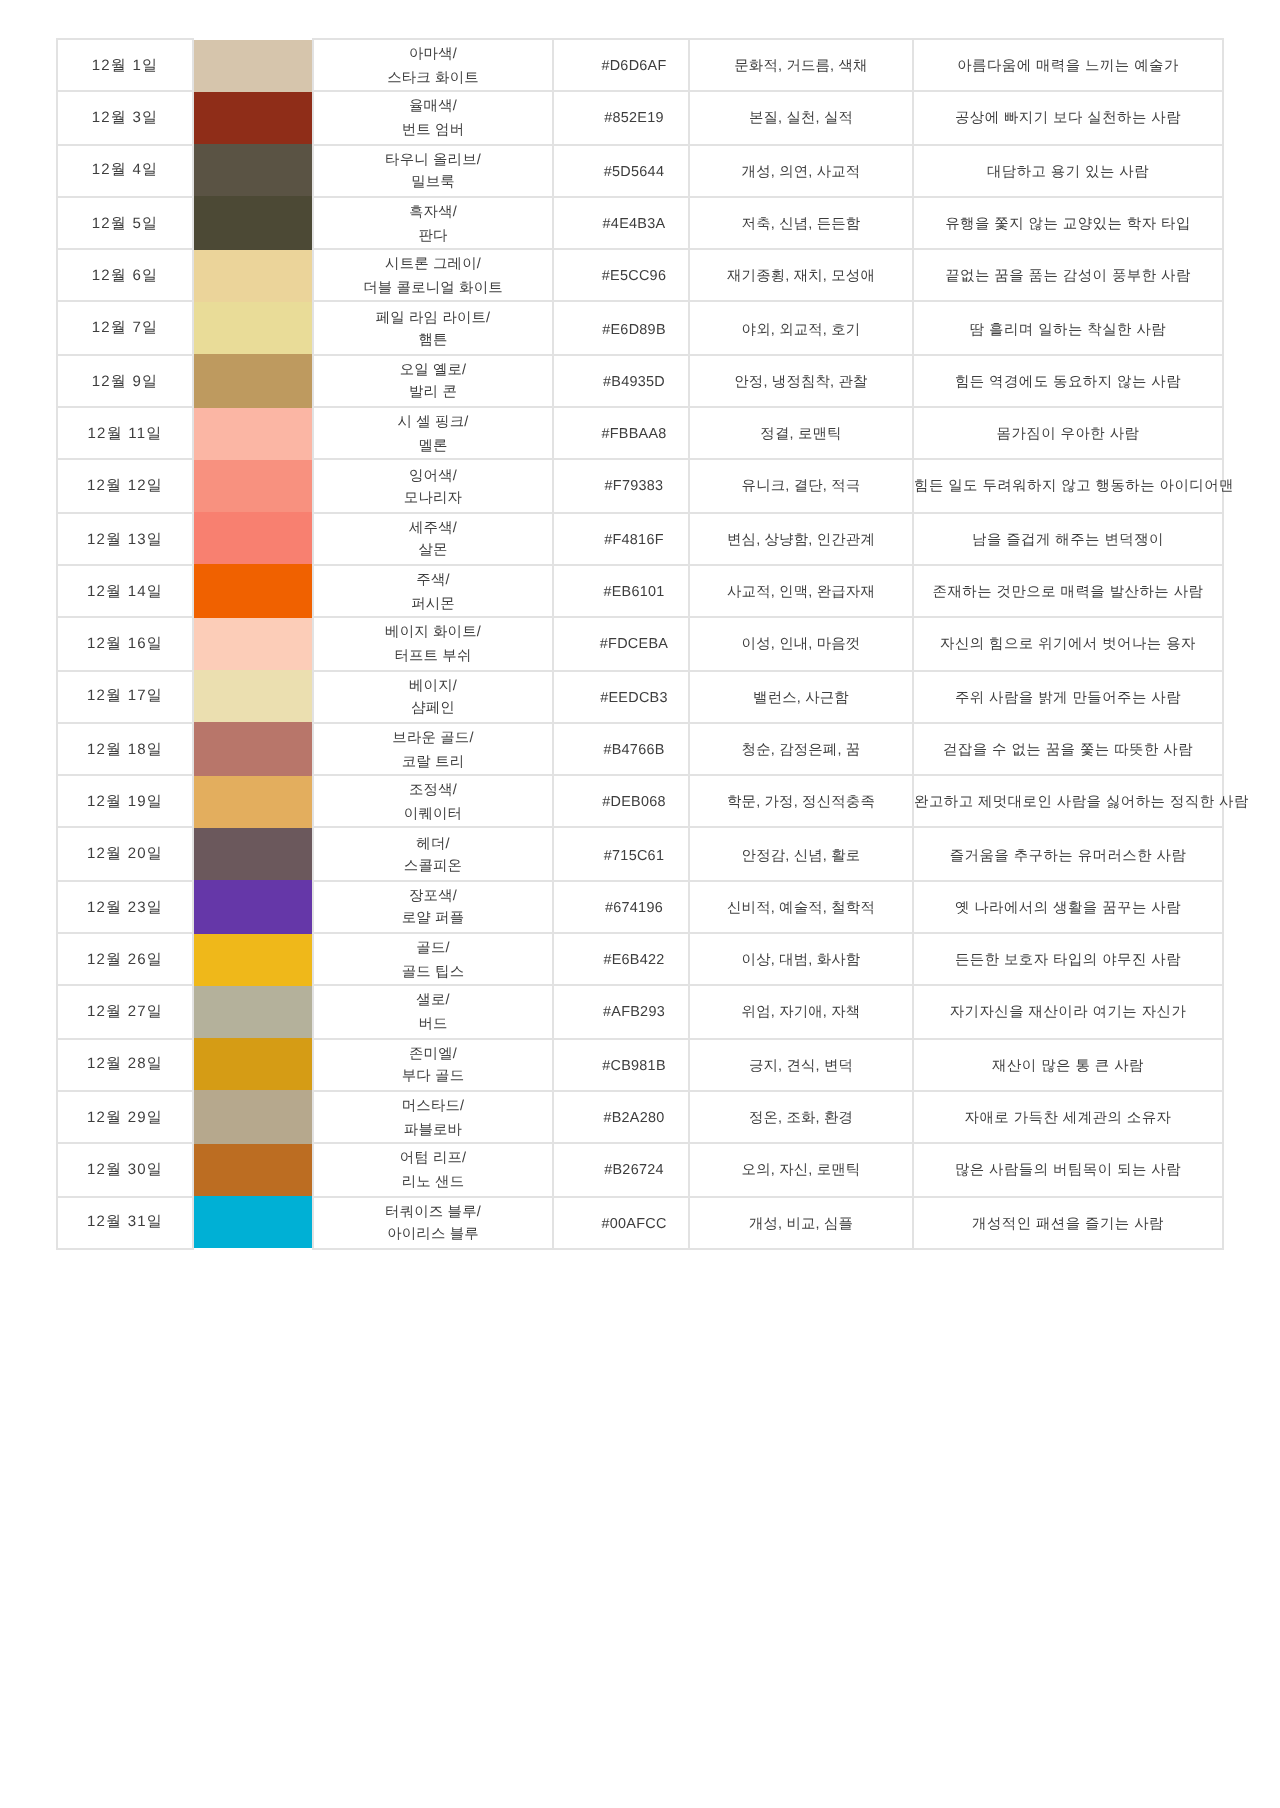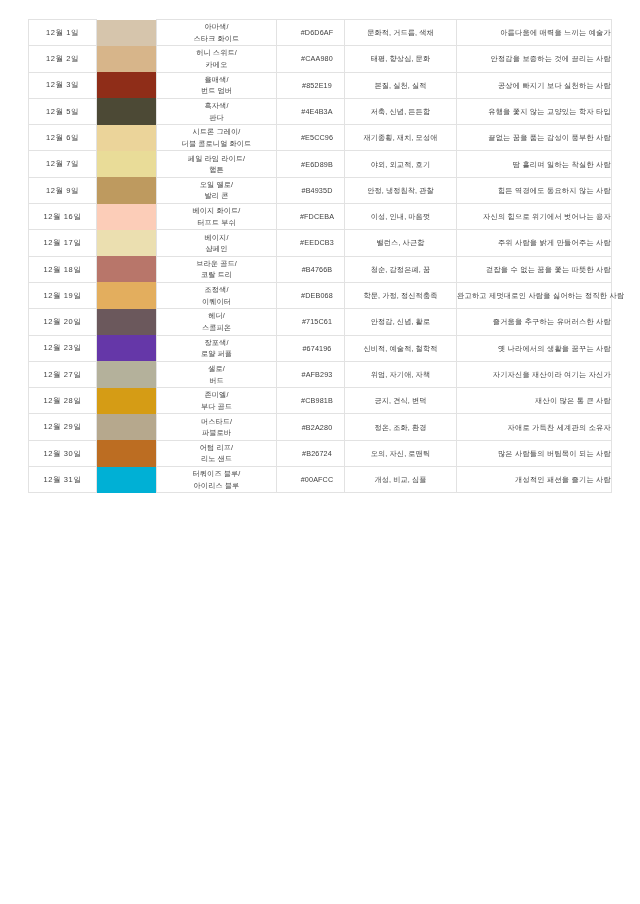--- a/index.html
+++ b/index.html
@@ -70,21 +70,20 @@
     letter-spacing: 0.15px;
     padding-left: 13px;
   }
   #color-table td.key-cell {
     font-size: 7.2px;
     letter-spacing: 0.1px;
   }
   #color-table td.desc-cell {
     font-size: 7.2px;
     letter-spacing: 0.25px;
-    text-align: right;
   }
   .swatch-fill {
     display: block;
     width: 100%;
     height: 26.3px;
   }
   .name-line { display: block; }
 </style>
 </head>
 <body>
@@ -107,46 +106,46 @@
           </td>
           <td class="name-cell">
             <span class="name-line">아마색/</span>
             <span class="name-line">스타크 화이트</span>
           </td>
           <td class="hex-cell">#D6D6AF</td>
           <td class="key-cell">문화적, 거드름, 색채</td>
           <td class="desc-cell">아름다움에 매력을 느끼는 예술가</td>
         </tr>
         <tr>
-          <td class="date-cell">12월 2일</td>
-          <td class="swatch-cell">
-            <span class="swatch-fill" style="background: rgb(215, 181, 138);"></span>
-          </td>
-          <td class="name-cell">
-            <span class="name-line">허니 스위트/</span>
-            <span class="name-line">카메오</span>
-          </td>
-          <td class="hex-cell">#CAA980</td>
-          <td class="key-cell">태평, 향상심, 문화</td>
-          <td class="desc-cell">안정감을 보증하는 것에 끌리는 사람</td>
-        </tr>
-        <tr>
           <td class="date-cell">12월 3일</td>
           <td class="swatch-cell">
             <span class="swatch-fill" style="background: rgb(143, 45, 24);"></span>
           </td>
           <td class="name-cell">
             <span class="name-line">율매색/</span>
             <span class="name-line">번트 엄버</span>
           </td>
           <td class="hex-cell">#852E19</td>
           <td class="key-cell">본질, 실천, 실적</td>
           <td class="desc-cell">공상에 빠지기 보다 실천하는 사람</td>
         </tr>
         <tr>
+          <td class="date-cell">12월 4일</td>
+          <td class="swatch-cell">
+            <span class="swatch-fill" style="background: rgb(90, 83, 68);"></span>
+          </td>
+          <td class="name-cell">
+            <span class="name-line">타우니 올리브/</span>
+            <span class="name-line">밀브룩</span>
+          </td>
+          <td class="hex-cell">#5D5644</td>
+          <td class="key-cell">개성, 의연, 사교적</td>
+          <td class="desc-cell">대담하고 용기 있는 사람</td>
+        </tr>
+        <tr>
           <td class="date-cell">12월 5일</td>
           <td class="swatch-cell">
             <span class="swatch-fill" style="background: rgb(76, 73, 53);"></span>
           </td>
           <td class="name-cell">
             <span class="name-line">흑자색/</span>
             <span class="name-line">판다</span>
           </td>
           <td class="hex-cell">#4E4B3A</td>
           <td class="key-cell">저축, 신념, 든든함</td>
@@ -185,20 +184,72 @@
           </td>
           <td class="name-cell">
             <span class="name-line">오일 옐로/</span>
             <span class="name-line">발리 콘</span>
           </td>
           <td class="hex-cell">#B4935D</td>
           <td class="key-cell">안정, 냉정침착, 관찰</td>
           <td class="desc-cell">힘든 역경에도 동요하지 않는 사람</td>
         </tr>
         <tr>
+          <td class="date-cell">12월 11일</td>
+          <td class="swatch-cell">
+            <span class="swatch-fill" style="background: rgb(251, 182, 164);"></span>
+          </td>
+          <td class="name-cell">
+            <span class="name-line">시 셀 핑크/</span>
+            <span class="name-line">멜론</span>
+          </td>
+          <td class="hex-cell">#FBBAA8</td>
+          <td class="key-cell">정결, 로맨틱</td>
+          <td class="desc-cell">몸가짐이 우아한 사람</td>
+        </tr>
+        <tr>
+          <td class="date-cell">12월 12일</td>
+          <td class="swatch-cell">
+            <span class="swatch-fill" style="background: rgb(248, 145, 127);"></span>
+          </td>
+          <td class="name-cell">
+            <span class="name-line">잉어색/</span>
+            <span class="name-line">모나리자</span>
+          </td>
+          <td class="hex-cell">#F79383</td>
+          <td class="key-cell">유니크, 결단, 적극</td>
+          <td class="desc-cell">힘든 일도 두려워하지 않고 행동하는 아이디어맨</td>
+        </tr>
+        <tr>
+          <td class="date-cell">12월 13일</td>
+          <td class="swatch-cell">
+            <span class="swatch-fill" style="background: rgb(248, 128, 112);"></span>
+          </td>
+          <td class="name-cell">
+            <span class="name-line">세주색/</span>
+            <span class="name-line">살몬</span>
+          </td>
+          <td class="hex-cell">#F4816F</td>
+          <td class="key-cell">변심, 상냥함, 인간관계</td>
+          <td class="desc-cell">남을 즐겁게 해주는 변덕쟁이</td>
+        </tr>
+        <tr>
+          <td class="date-cell">12월 14일</td>
+          <td class="swatch-cell">
+            <span class="swatch-fill" style="background: rgb(240, 97, 0);"></span>
+          </td>
+          <td class="name-cell">
+            <span class="name-line">주색/</span>
+            <span class="name-line">퍼시몬</span>
+          </td>
+          <td class="hex-cell">#EB6101</td>
+          <td class="key-cell">사교적, 인맥, 완급자재</td>
+          <td class="desc-cell">존재하는 것만으로 매력을 발산하는 사람</td>
+        </tr>
+        <tr>
           <td class="date-cell">12월 16일</td>
           <td class="swatch-cell">
             <span class="swatch-fill" style="background: rgb(252, 205, 184);"></span>
           </td>
           <td class="name-cell">
             <span class="name-line">베이지 화이트/</span>
             <span class="name-line">터프트 부쉬</span>
           </td>
           <td class="hex-cell">#FDCEBA</td>
           <td class="key-cell">이성, 인내, 마음껏</td>
@@ -261,20 +312,33 @@
           <td class="swatch-cell">
             <span class="swatch-fill" style="background: rgb(101, 55, 168);"></span>
           </td>
           <td class="name-cell">
             <span class="name-line">장포색/</span>
             <span class="name-line">로얄 퍼플</span>
           </td>
           <td class="hex-cell">#674196</td>
           <td class="key-cell">신비적, 예술적, 철학적</td>
           <td class="desc-cell">옛 나라에서의 생활을 꿈꾸는 사람</td>
+        </tr>
+        <tr>
+          <td class="date-cell">12월 26일</td>
+          <td class="swatch-cell">
+            <span class="swatch-fill" style="background: rgb(239, 184, 26);"></span>
+          </td>
+          <td class="name-cell">
+            <span class="name-line">골드/</span>
+            <span class="name-line">골드 팁스</span>
+          </td>
+          <td class="hex-cell">#E6B422</td>
+          <td class="key-cell">이상, 대범, 화사함</td>
+          <td class="desc-cell">든든한 보호자 타입의 야무진 사람</td>
         </tr>
         <tr>
           <td class="date-cell">12월 27일</td>
           <td class="swatch-cell">
             <span class="swatch-fill" style="background: rgb(180, 177, 155);"></span>
           </td>
           <td class="name-cell">
             <span class="name-line">샐로/</span>
             <span class="name-line">버드</span>
           </td>

